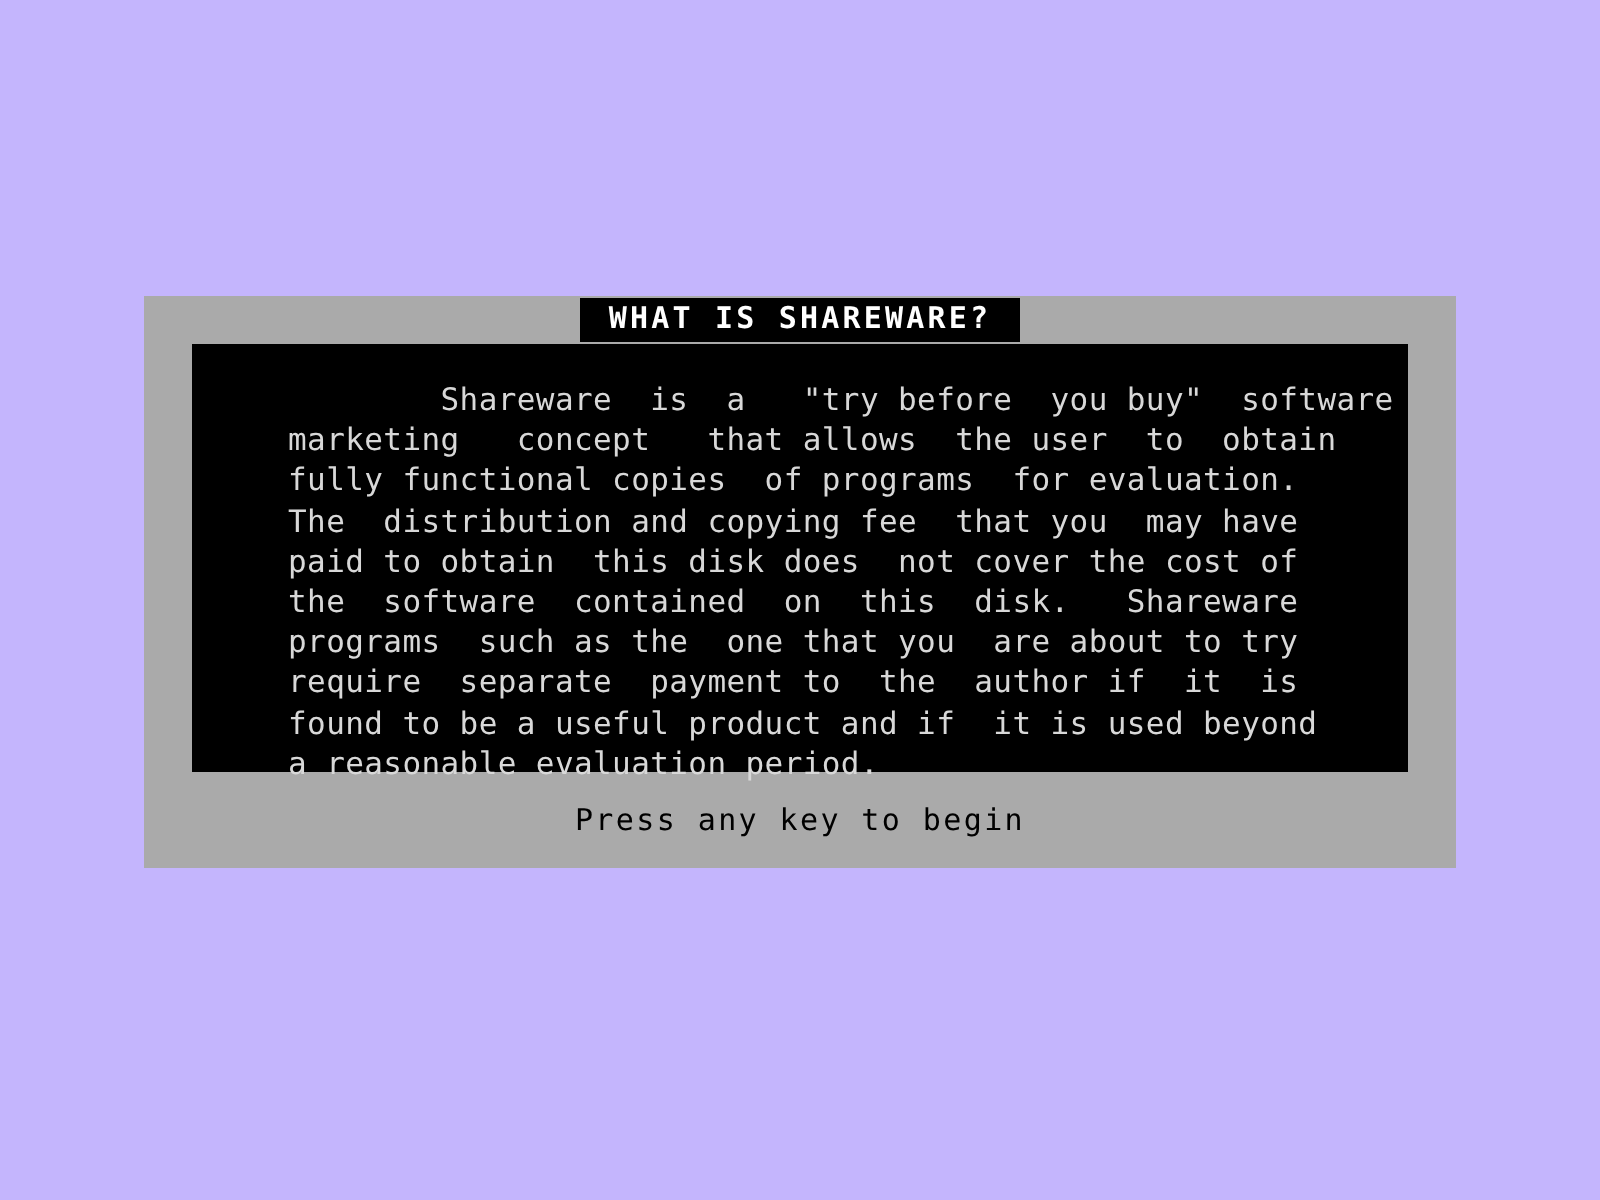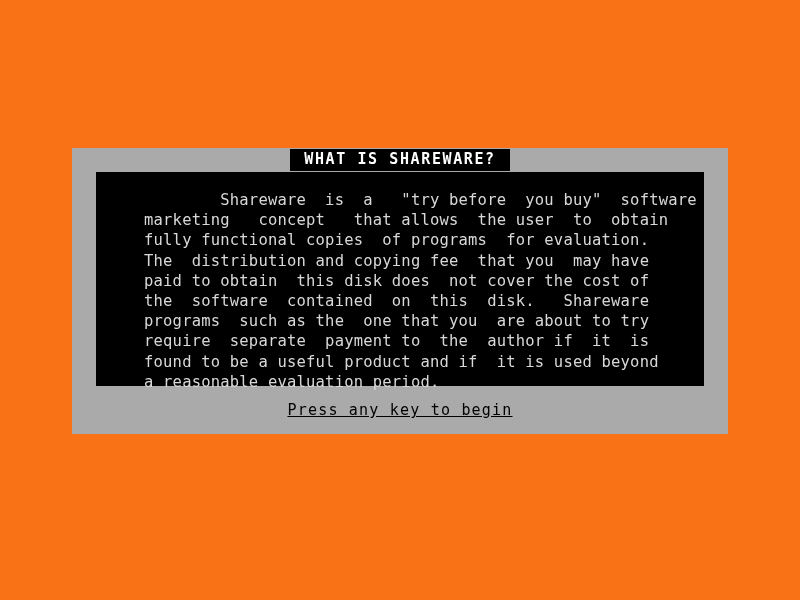--- a/index.html
+++ b/index.html
@@ -11,21 +11,21 @@
     width: 800px;
     height: 600px;
     overflow: hidden;
     font-family: "DejaVu Sans Mono", "Liberation Mono", monospace;
   }
 
   #screen {
     position: relative;
     width: 800px;
     height: 600px;
-    background: #f97316;
+    background: #c4b5fd;
   }
 
   
   #dialog {
     position: absolute;
     left: 72px;
     top: 148px;
     width: 656px;
     height: 286px;
     background: #aaaaaa;
@@ -79,21 +79,20 @@
   
   #footer-band {
     position: absolute;
     left: 0;
     bottom: 0;
     width: 100%;
     height: 48px;
     display: flex;
     align-items: center;
     justify-content: center;
-    text-decoration: underline;
   }
 
   #footer-text {
     background: #aaaaaa;
     color: #000000;
     font-size: 15px;
     letter-spacing: 1.2px;
     white-space: pre;
     line-height: 18px;
   }

